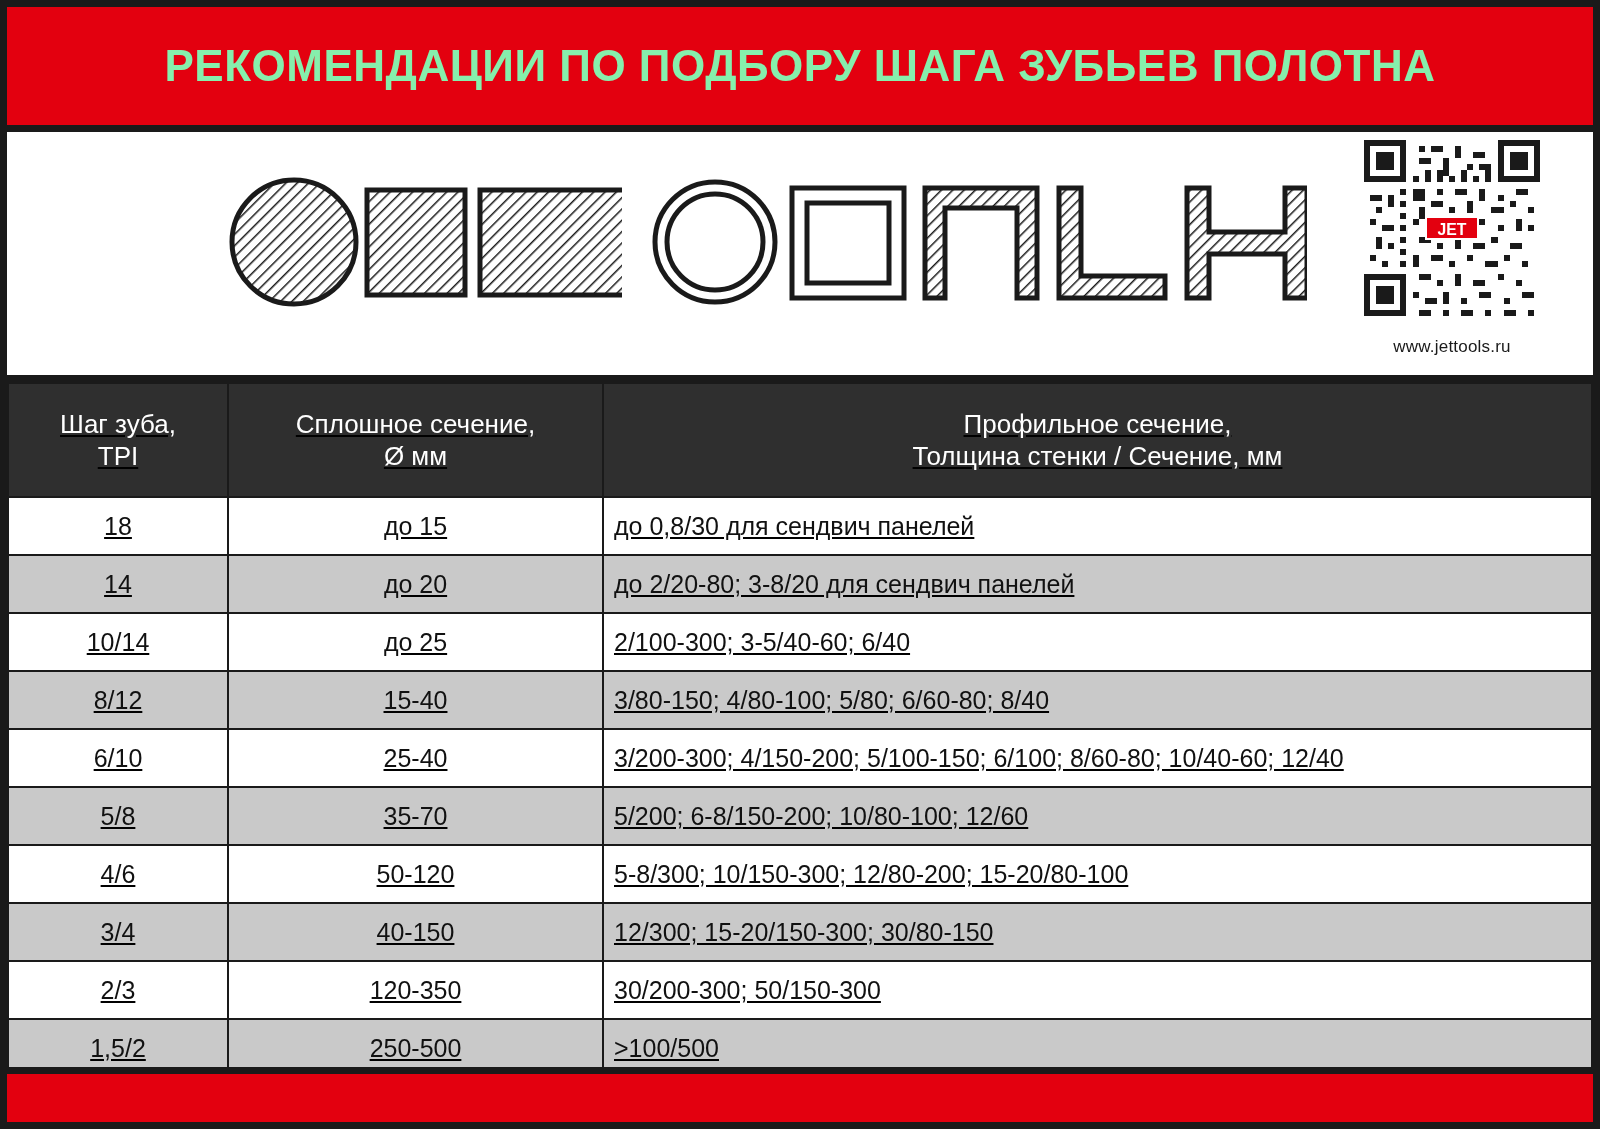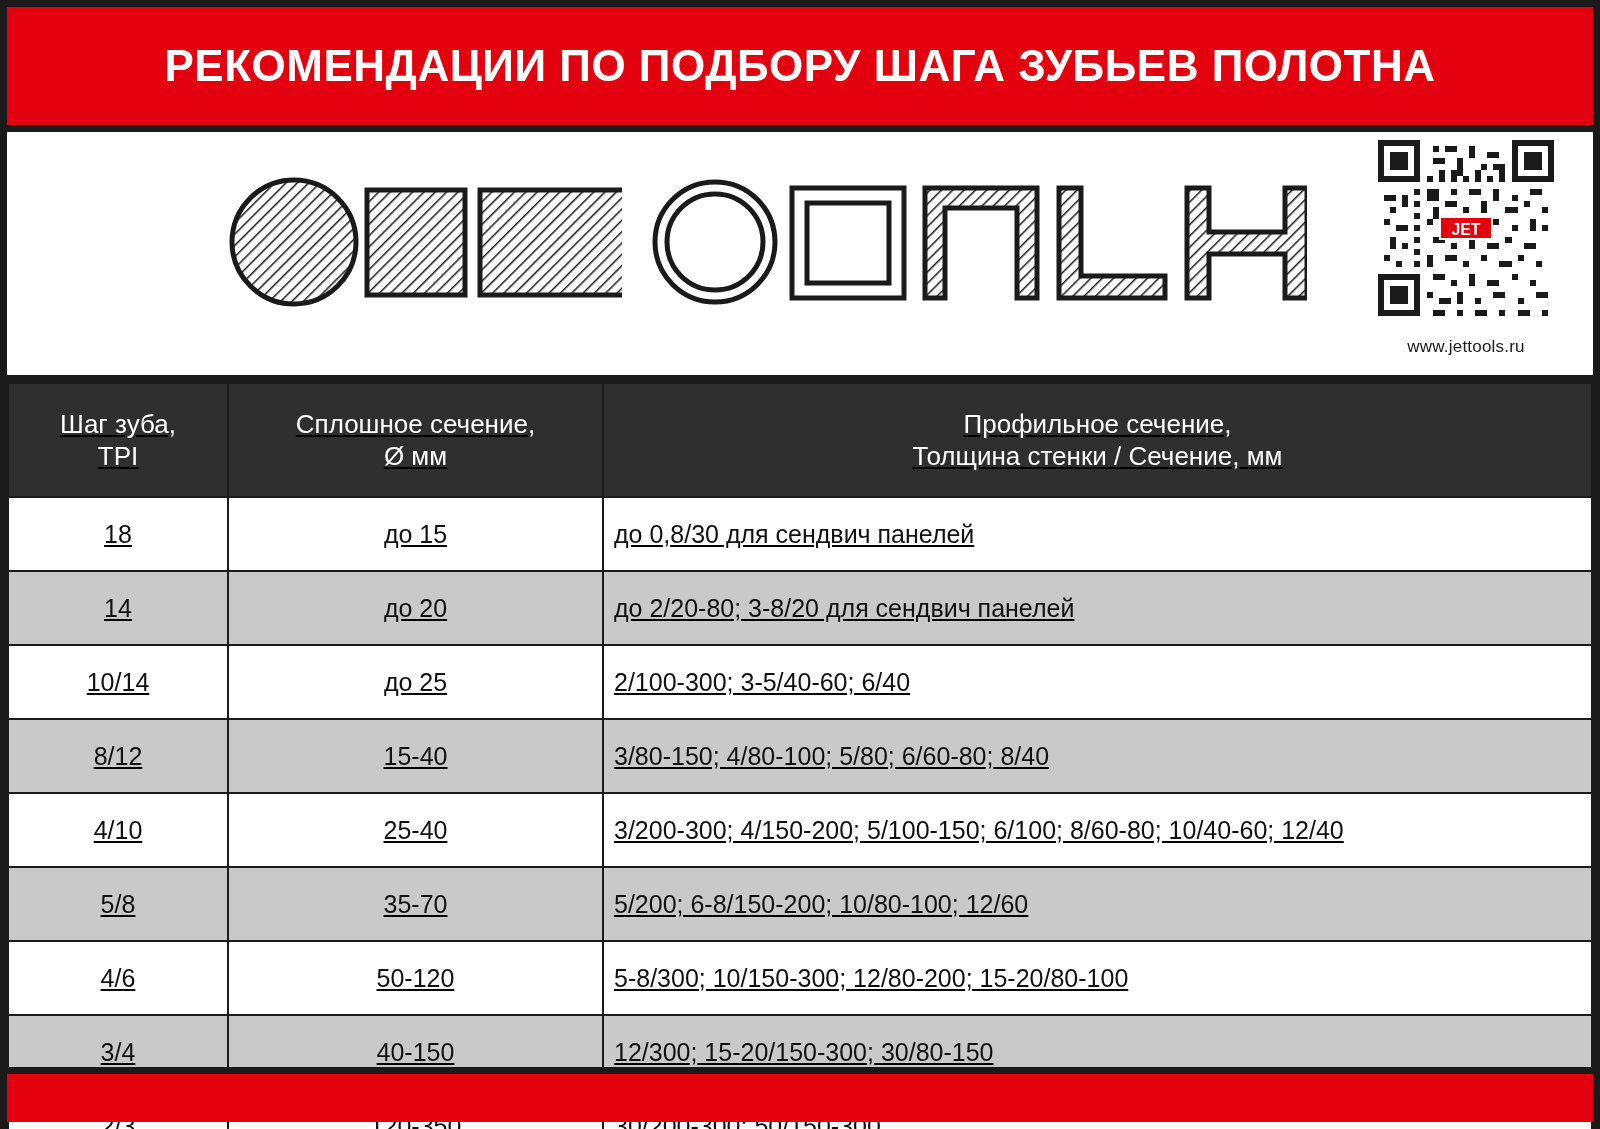--- a/index.html
+++ b/index.html
@@ -29,21 +29,21 @@
   .title-bar {
     background: #e3000f;
     border-bottom: 7px solid #1a1a1a;
     height: 118px;
     display: flex;
     align-items: center;
     justify-content: center;
     flex: 0 0 auto;
   }
   .title-text {
-    color: #ffffff;
+    color: #86efac;
     font-size: 44px;
     font-weight: bold;
     letter-spacing: 0.5px;
     text-align: center;
     white-space: nowrap;
   }
 
   
   .illustration-band {
     position: relative;
@@ -59,21 +59,21 @@
     left: 215px;
   }
   .shapes-group-2 {
     position: absolute;
     top: 12px;
     left: 640px;
   }
 
   .qr-block {
     position: absolute;
-    right: 32px;
+    right: 46px;
     top: 8px;
     width: 190px;
     text-align: center;
   }
   .qr-canvas {
     width: 176px;
     height: 176px;
     margin: 0 auto;
     position: relative;
     background: #ffffff;
@@ -112,21 +112,21 @@
     line-height: 1.25;
     text-align: center;
     height: 92px;
   }
   col.c1 { width: 220px; }
   col.c2 { width: 375px; }
   col.c3 { width: auto; }
 
   table.spec tbody td {
     height: 52px;
-    padding: 10px 10px;
+    padding: 2px 10px;
   }
   td.c-tpi, td.c-dia {
     text-align: center;
   }
   td.c-prof {
     text-align: left;
     padding-left: 14px;
   }
   tr.odd td { background: #ffffff; }
   tr.even td { background: #c9c9c9; }
@@ -358,21 +358,21 @@
           <td class="c-tpi">10/14</td>
           <td class="c-dia">до 25</td>
           <td class="c-prof">2/100-300; 3-5/40-60;  6/40</td>
         </tr>
         <tr class="even">
           <td class="c-tpi">8/12</td>
           <td class="c-dia">15-40</td>
           <td class="c-prof">3/80-150; 4/80-100; 5/80; 6/60-80; 8/40</td>
         </tr>
         <tr class="odd">
-          <td class="c-tpi">4/10</td>
+          <td class="c-tpi">6/10</td>
           <td class="c-dia">25-40</td>
           <td class="c-prof">3/200-300; 4/150-200; 5/100-150; 6/100; 8/60-80; 10/40-60; 12/40</td>
         </tr>
         <tr class="even">
           <td class="c-tpi">5/8</td>
           <td class="c-dia">35-70</td>
           <td class="c-prof">5/200; 6-8/150-200; 10/80-100; 12/60</td>
         </tr>
         <tr class="odd">
           <td class="c-tpi">4/6</td>

